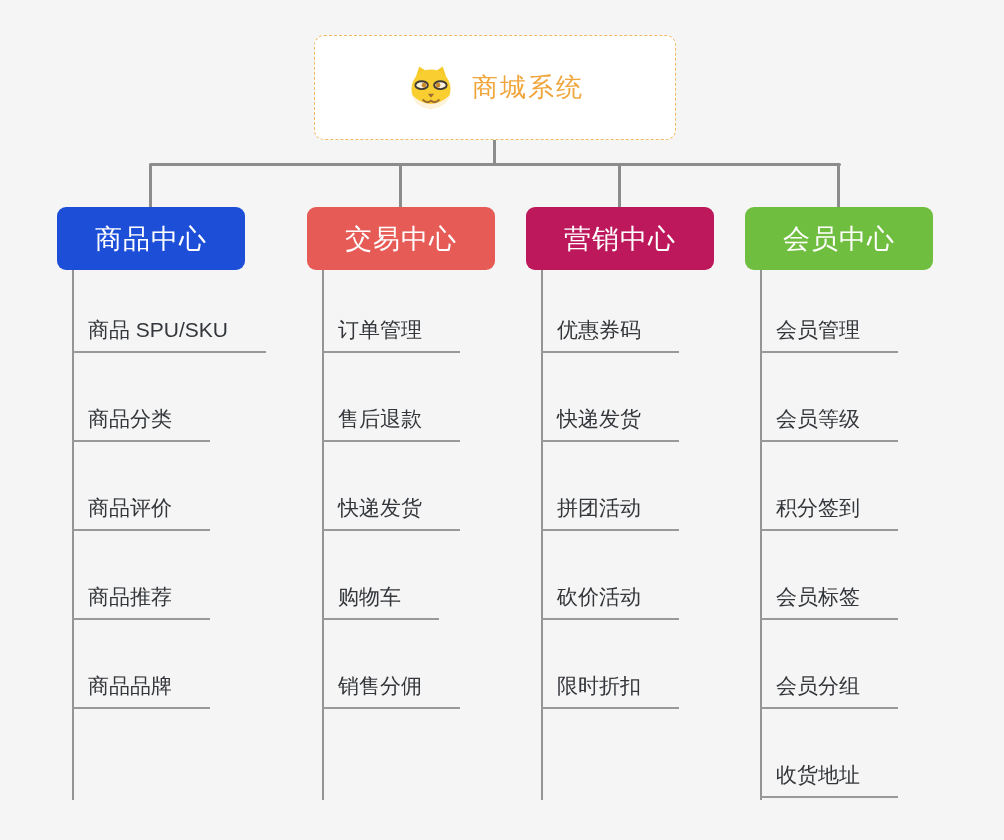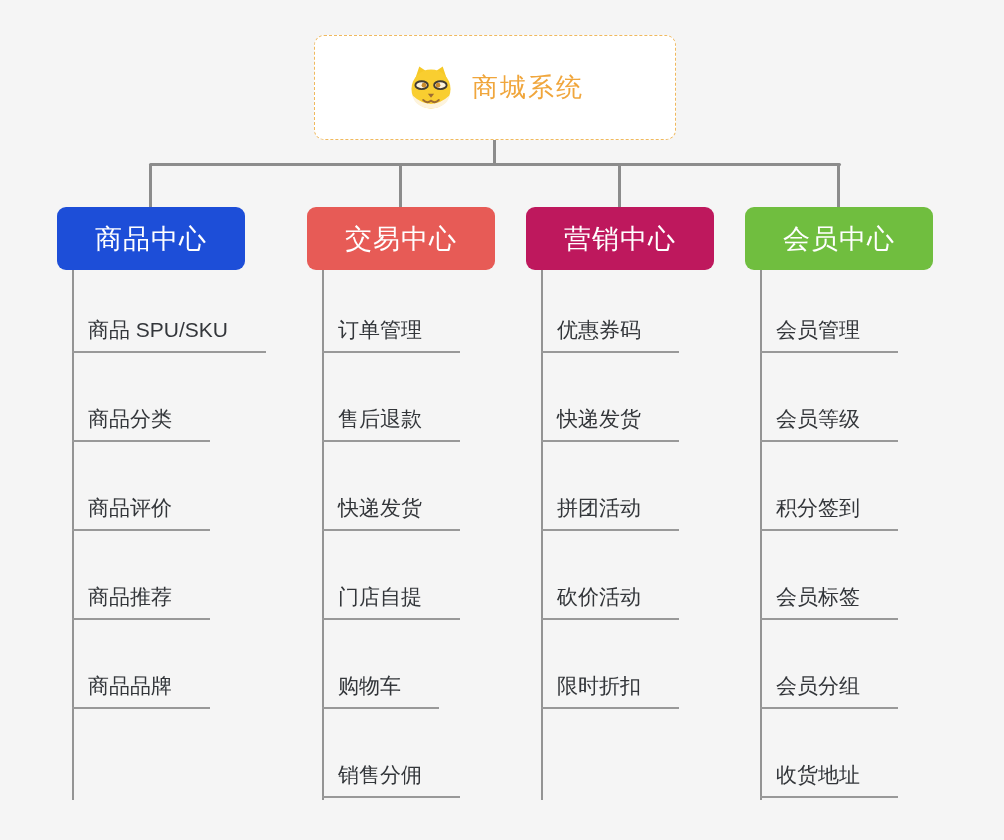--- a/index.html
+++ b/index.html
@@ -147,23 +147,20 @@
     <div class="leaf">
         <span class="leaf-label">订单管理</span>
       </div>
     <div class="leaf">
         <span class="leaf-label">售后退款</span>
       </div>
     <div class="leaf">
         <span class="leaf-label">快递发货</span>
       </div>
     <div class="leaf">
-        <span class="leaf-label">门店自提</span>
-      </div>
-    <div class="leaf">
         <span class="leaf-label">购物车</span>
       </div>
     <div class="leaf">
         <span class="leaf-label">销售分佣</span>
       </div>
   </div>
 
   <div class="branch-box branch-box-3" style="background: #be185d;">
     <span>营销中心</span>
   </div>

